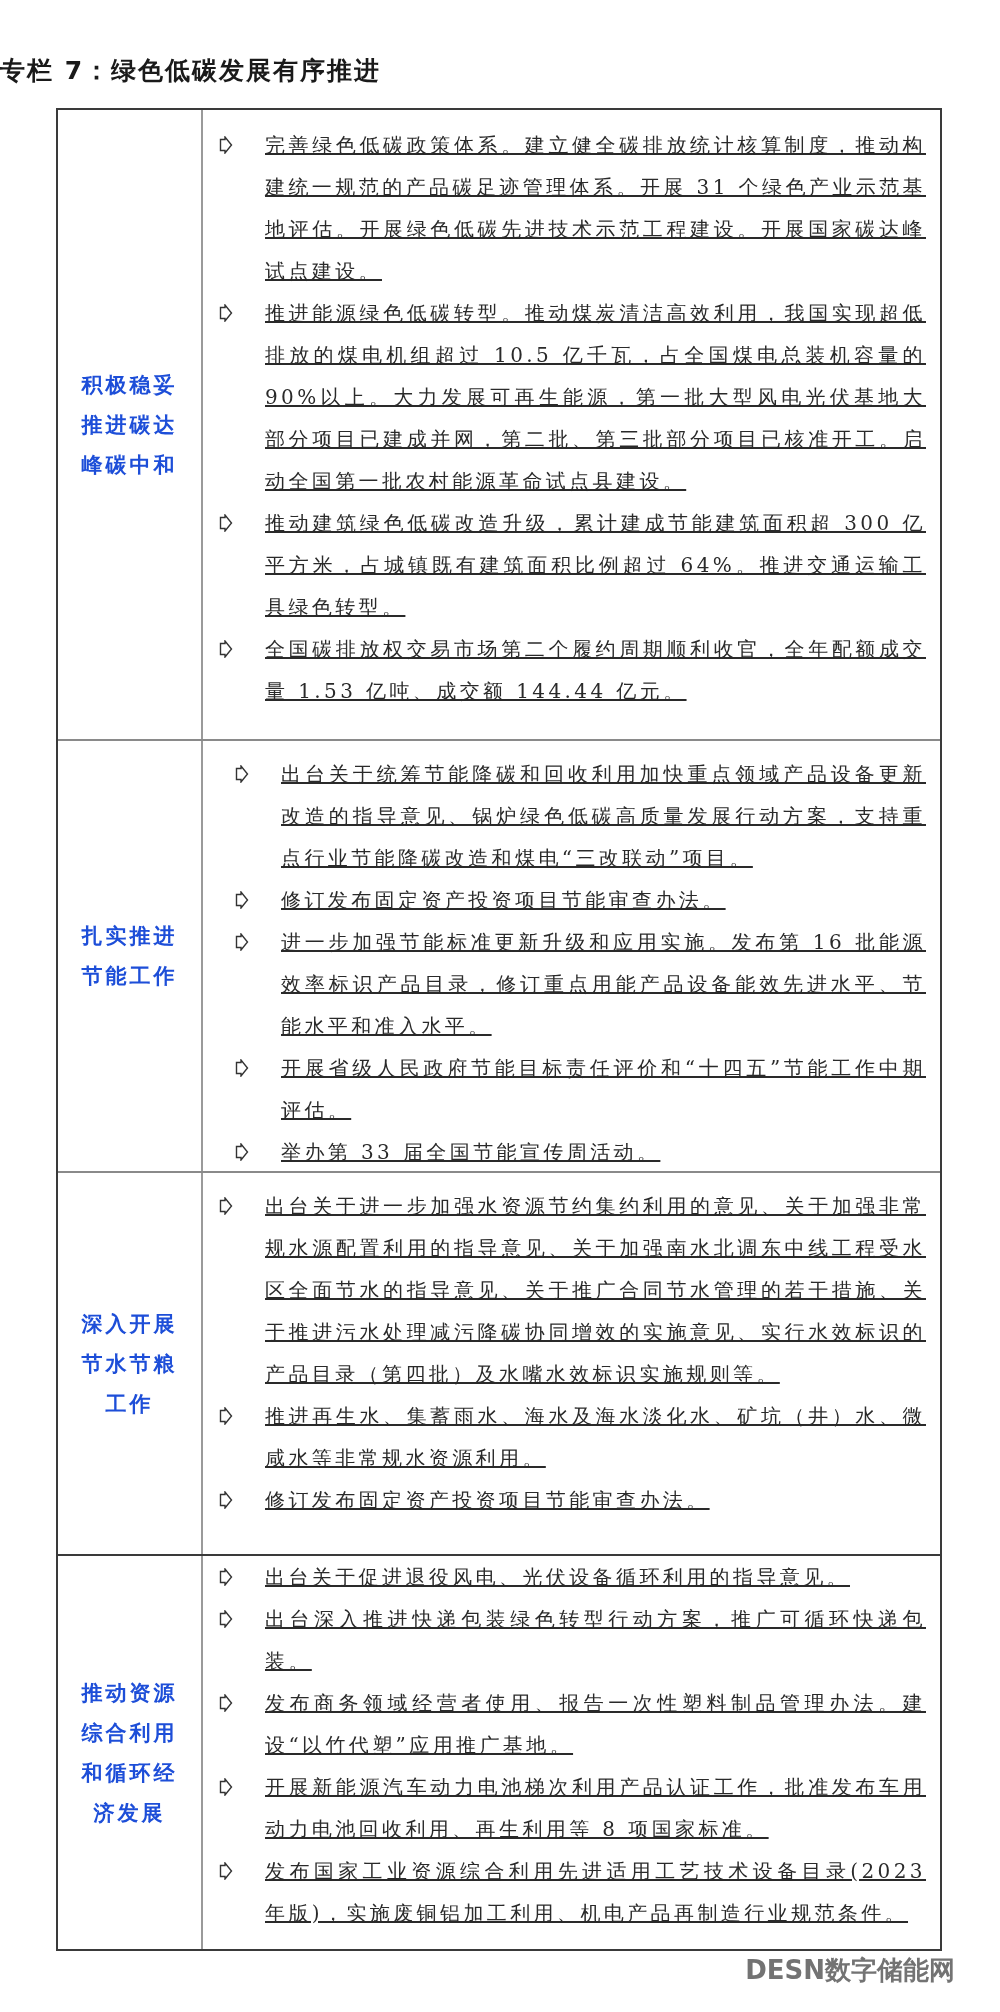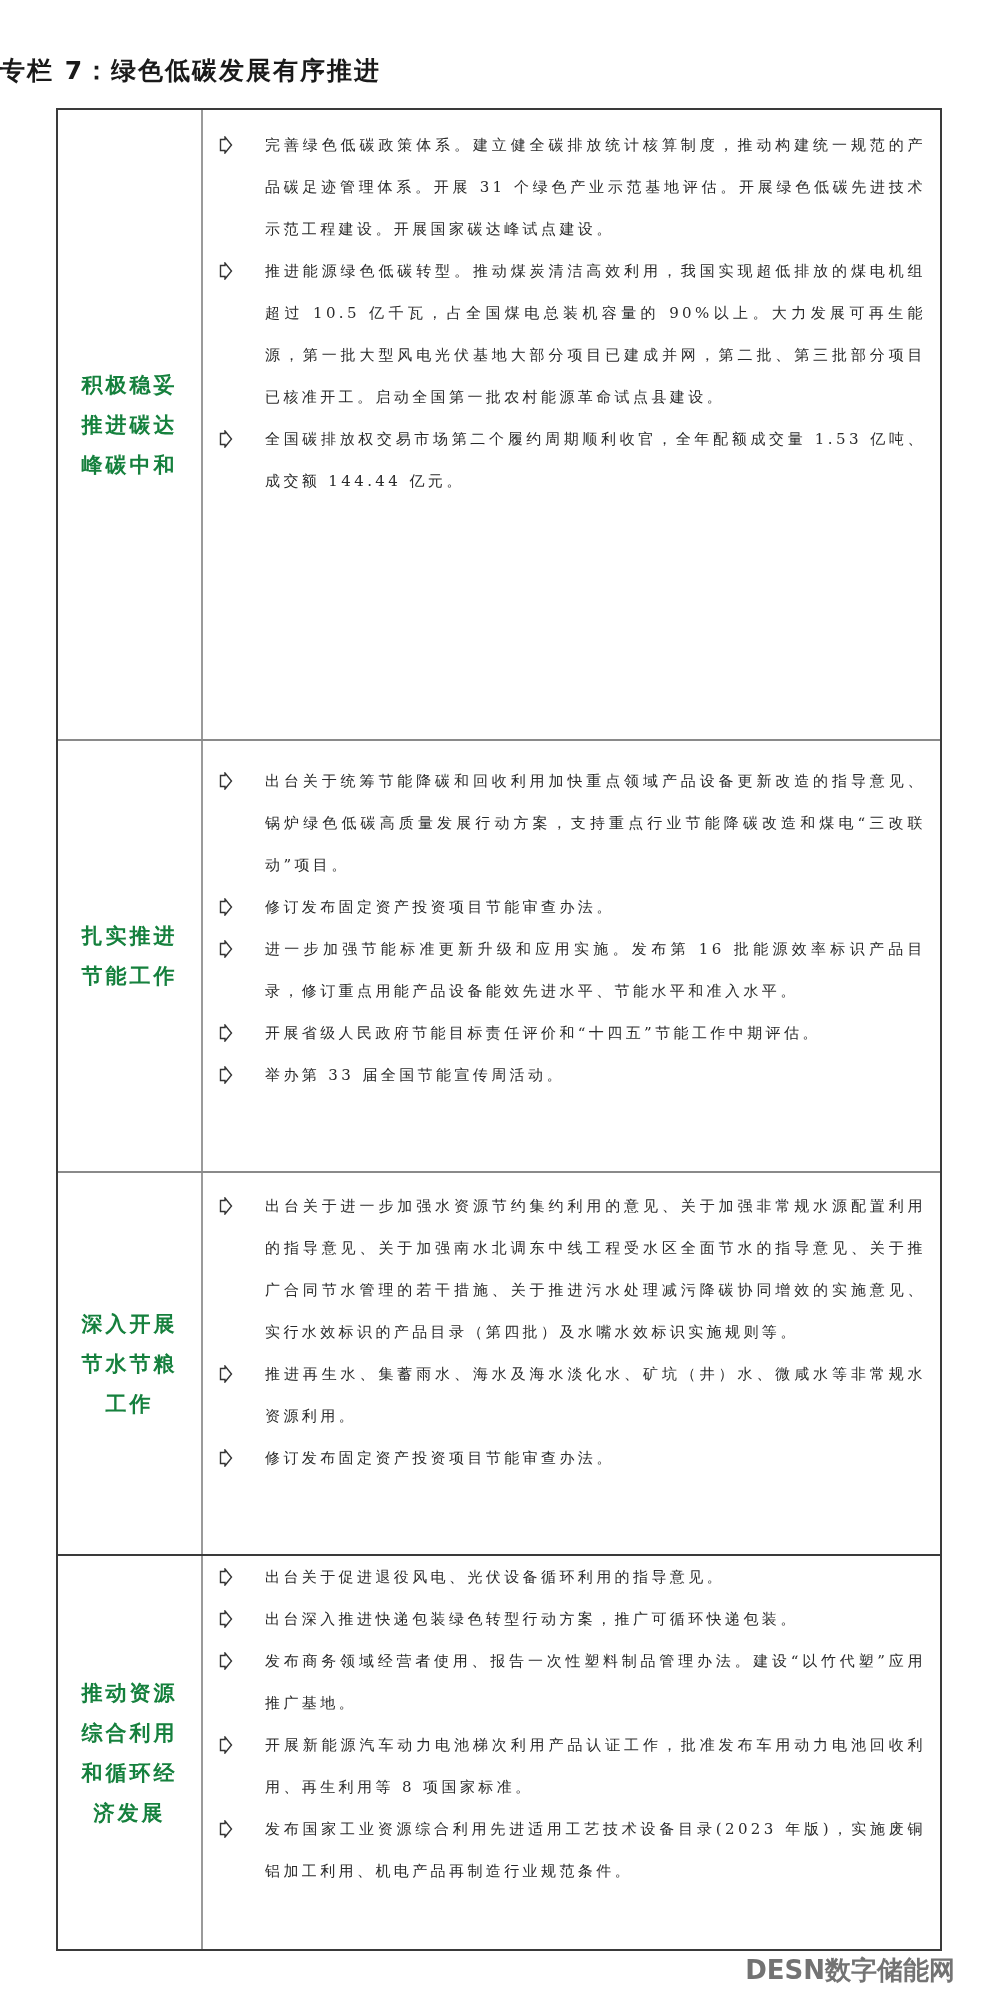--- a/index.html
+++ b/index.html
@@ -9,26 +9,26 @@
            font-family: "DejaVu Sans", "Liberation Sans", sans-serif; font-size: 25px;
            font-weight: bold; letter-spacing: 2px; color: #1a1a1a; }
   .table { position: absolute; left: 56px; top: 108px; width: 886px;
            border: 2px solid #3a3a3a; border-right-width: 2px; box-sizing: border-box; }
   .row { display: flex; border-top: 2px solid #8a8a8a; }
   .row:first-child { border-top: none; }
   .row.thick { border-top: 2px solid #3a3a3a; }
   .label-cell { width: 143px; flex: 0 0 143px; border-right: 2px solid #9a9a9a;
                 display: flex; align-items: center; justify-content: center; text-align: center; }
   .label { font-family: "DejaVu Sans", "Liberation Sans", sans-serif; font-size: 21px;
-           font-weight: bold; line-height: 40px; letter-spacing: 3px; color: #15803d; width: 110px; }
+           font-weight: bold; line-height: 40px; letter-spacing: 3px; color: #1d4ed8; width: 110px; }
   .content-cell { flex: 1; padding: 6px 14px 6px 10px; box-sizing: border-box; }
   .item { display: flex; align-items: flex-start; }
   .bullet { flex: 0 0 52px; height: 42px; display: flex; align-items: center; padding-left: 6px; box-sizing: border-box; }
   .bullet svg { width: 14px; height: 18px; }
-  .text { flex: 1; font-size: 15px; line-height: 42px; letter-spacing: 3.4px; text-align: justify; color: #2a2a2a; }
+  .text { flex: 1; font-size: 20px; line-height: 42px; letter-spacing: 3.4px; text-align: justify; color: #2a2a2a; text-decoration: underline; }
   .watermark { position: absolute; right: 45px; top: 1953px; font-family: "DejaVu Sans", "Liberation Sans", sans-serif;
                font-weight: bold; font-size: 26px; color: #737373; letter-spacing: 0px; }
 </style>
 </head>
 <body>
 
 <div class="title">专栏 7：绿色低碳发展有序推进</div>
 
 <div class="table">
 
@@ -52,30 +52,38 @@
             </svg>
           </span>
         <span class="text">推进能源绿色低碳转型。推动煤炭清洁高效利用，我国实现超低排放的煤电机组超过 10.5 亿千瓦，占全国煤电总装机容量的 90%以上。大力发展可再生能源，第一批大型风电光伏基地大部分项目已建成并网，第二批、第三批部分项目已核准开工。启动全国第一批农村能源革命试点县建设。</span>
       </div>
       <div class="item">
         <span class="bullet">
             <svg viewBox="0 0 14 18">
               <path d="M1.5 3.5 H6 V1 L12.5 9 L6 17 V14.5 H1.5 Z" fill="none" stroke="#333" stroke-width="1.4"></path>
             </svg>
           </span>
+        <span class="text">推动建筑绿色低碳改造升级，累计建成节能建筑面积超 300 亿平方米，占城镇既有建筑面积比例超过 64%。推进交通运输工具绿色转型。</span>
+      </div>
+      <div class="item">
+        <span class="bullet">
+            <svg viewBox="0 0 14 18">
+              <path d="M1.5 3.5 H6 V1 L12.5 9 L6 17 V14.5 H1.5 Z" fill="none" stroke="#333" stroke-width="1.4"></path>
+            </svg>
+          </span>
         <span class="text">全国碳排放权交易市场第二个履约周期顺利收官，全年配额成交量 1.53 亿吨、成交额 144.44 亿元。</span>
       </div>
     </div>
   </div>
 
   <div class="row" style="height:430px;">
     <div class="label-cell">
       <div class="label">扎实推进节能工作</div>
     </div>
-    <div class="content-cell" style="padding-top:19px;">
+    <div class="content-cell" style="padding-top:12px;margin-left:16px;">
       <div class="item">
         <span class="bullet">
             <svg viewBox="0 0 14 18">
               <path d="M1.5 3.5 H6 V1 L12.5 9 L6 17 V14.5 H1.5 Z" fill="none" stroke="#333" stroke-width="1.4"></path>
             </svg>
           </span>
         <span class="text">出台关于统筹节能降碳和回收利用加快重点领域产品设备更新改造的指导意见、锅炉绿色低碳高质量发展行动方案，支持重点行业节能降碳改造和煤电“三改联动”项目。</span>
       </div>
       <div class="item">
         <span class="bullet">

